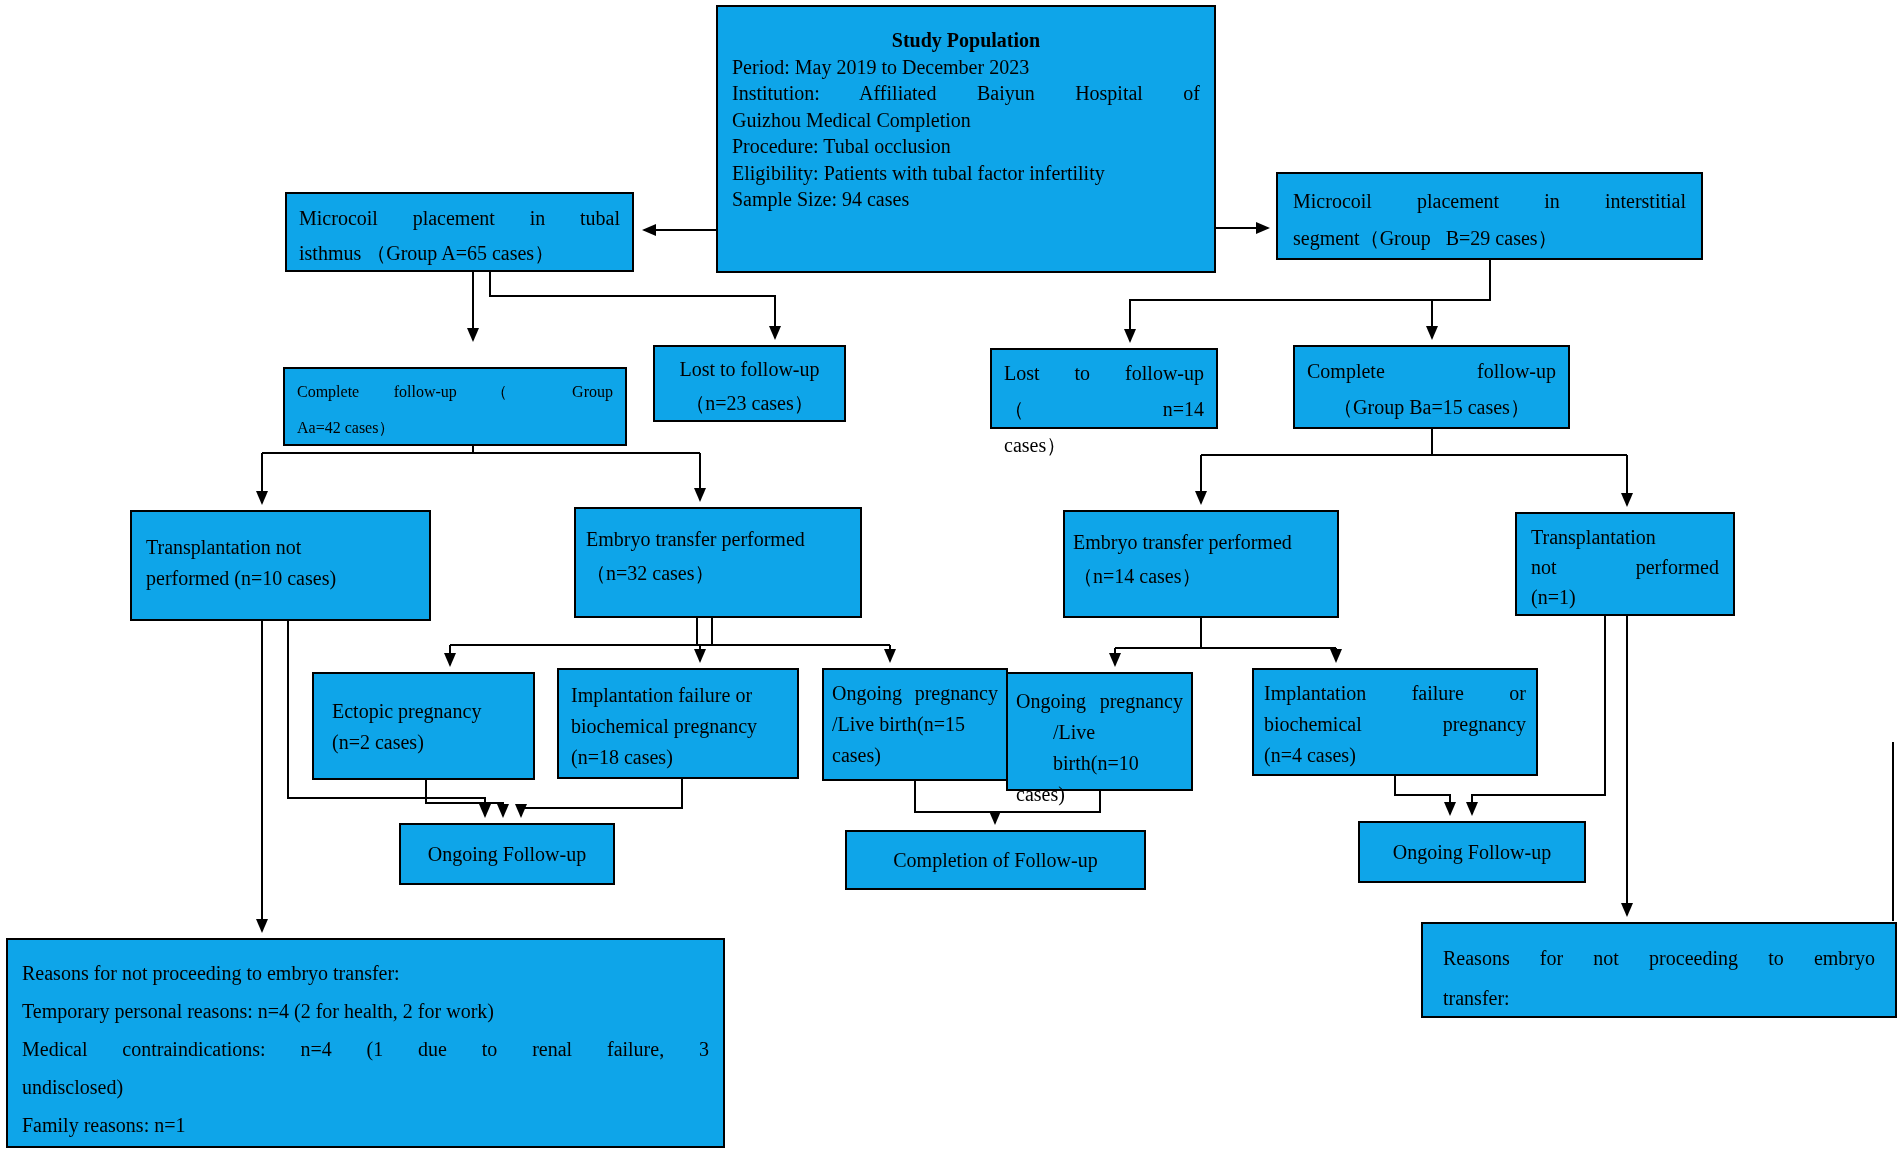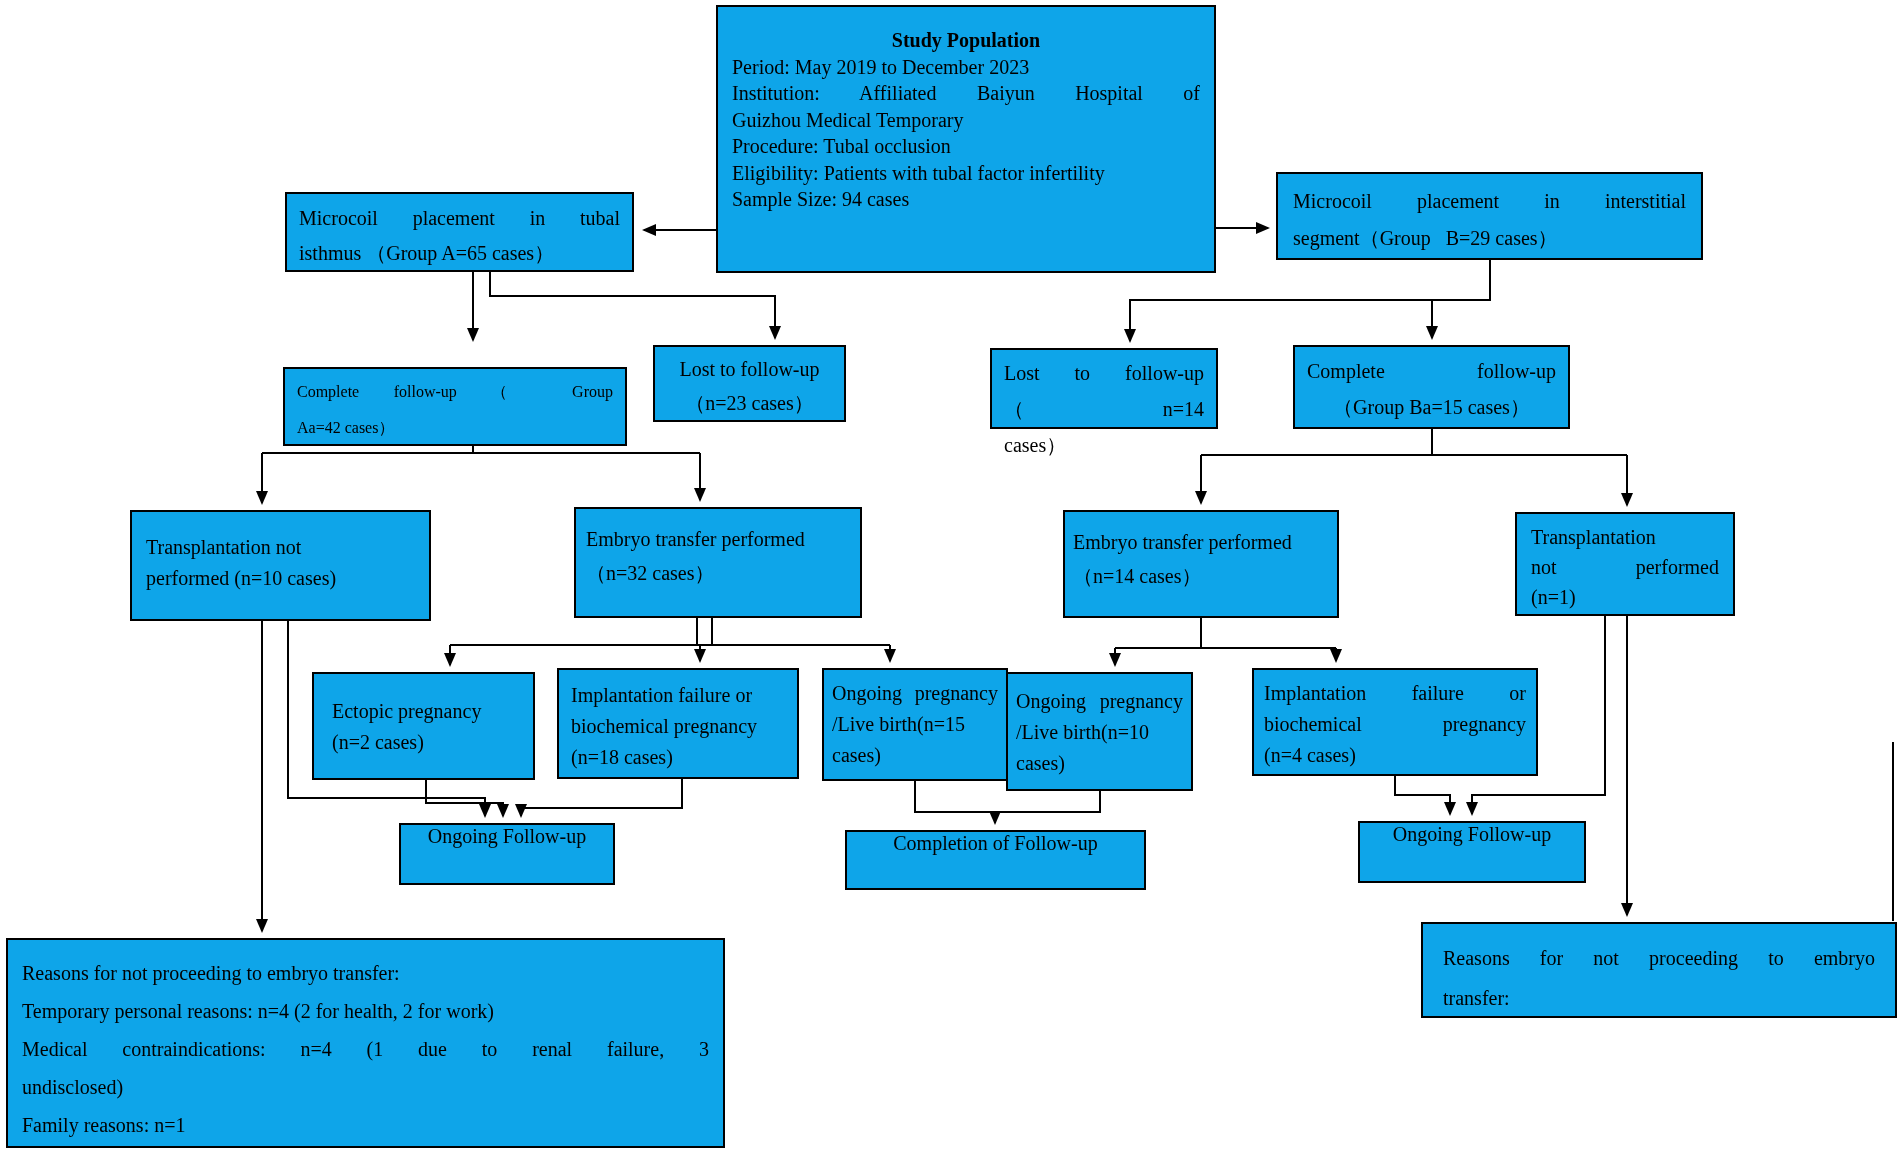--- a/index.html
+++ b/index.html
@@ -6,21 +6,21 @@
   body{width:1904px;height:1150px;position:relative;overflow:hidden;
        font-family:"Liberation Serif","DejaVu Serif",serif;color:#000;}
   #canvas{position:absolute;left:0;top:0;width:1904px;height:1150px;}
   #connectors{position:absolute;left:0;top:0;z-index:1;}
   .box{position:absolute;border:2px solid #000;background:#0ea5e9;box-sizing:border-box;z-index:2;}
   .box .ln{display:block;}
   .ln.l{text-align:left;}
   .ln.c{text-align:center;}
   .ln.j{text-align:justify;text-align-last:justify;}
   .ln.bc{text-align:center;font-weight:bold;}
-  .vcenter{display:flex;justify-content:center;}
+  .vcenter{display:flex;align-items:center;justify-content:center;}
 </style>
 </head>
 <body>
 
 <div id="canvas">
   <svg id="connectors" width="1904" height="1150" viewBox="0 0 1904 1150">
     <defs>
       <marker id="arr" markerUnits="userSpaceOnUse" markerWidth="16" markerHeight="14" refX="12" refY="6" orient="auto">
         <path d="M0,0 L14,6 L0,12 Z" fill="#000"></path>
       </marker>
@@ -60,21 +60,21 @@
         <polyline points="1605,616 1605,795 1472,795 1472,814" marker-end="url(#arr)"></polyline>
         <polyline points="1627,616 1627,915" marker-end="url(#arr)"></polyline>
         <polyline points="1893,742 1893,921"></polyline>
       </g>
   </svg>
 
 <div class="box" style="left: 716px; top: 5px; width: 500px; height: 268px; font-size: 20px; padding: 20px 14px 0px;">
       <span class="ln bc" style="line-height: 26.5px;">Study Population</span>
       <span class="ln l" style="line-height: 26.5px;">Period: May 2019 to December 2023</span>
       <span class="ln j" style="line-height: 26.5px;">Institution: Affiliated Baiyun Hospital of</span>
-      <span class="ln l" style="line-height: 26.5px;">Guizhou Medical Temporary</span>
+      <span class="ln l" style="line-height: 26.5px;">Guizhou Medical Completion</span>
       <span class="ln l" style="line-height: 26.5px;">Procedure: Tubal occlusion</span>
       <span class="ln l" style="line-height: 26.5px;">Eligibility: Patients with tubal factor infertility</span>
       <span class="ln l" style="line-height: 26.5px;">Sample Size: 94 cases</span>
     </div>
     <div class="box" style="left: 285px; top: 192px; width: 349px; height: 80px; font-size: 20px; padding: 7px 12px 0px;">
       <span class="ln j" style="line-height: 35px;">Microcoil placement in tubal</span>
       <span class="ln l" style="line-height: 35px;">isthmus （Group A=65 cases）</span>
     </div>
     <div class="box" style="left: 1276px; top: 172px; width: 427px; height: 88px; font-size: 20px; padding: 9px 15px 0px;">
       <span class="ln j" style="line-height: 37px;">Microcoil placement in interstitial</span>
@@ -122,21 +122,21 @@
       <span class="ln l" style="line-height: 31px;">biochemical pregnancy</span>
       <span class="ln l" style="line-height: 31px;">(n=18 cases)</span>
     </div>
     <div class="box" style="left: 822px; top: 668px; width: 186px; height: 113px; font-size: 20px; padding: 8px 8px 0px;">
       <span class="ln j" style="line-height: 31px;">Ongoing pregnancy</span>
       <span class="ln l" style="line-height: 31px;">/Live birth(n=15</span>
       <span class="ln l" style="line-height: 31px;">cases)</span>
     </div>
     <div class="box" style="left: 1006px; top: 672px; width: 187px; height: 119px; font-size: 20px; padding: 12px 8px 0px;">
       <span class="ln j" style="line-height: 31px;">Ongoing pregnancy</span>
-      <span class="ln l" style="line-height: 31px;">/Live birth(n=10</span>
+      <span class="ln l" style="line-height: 31px; margin-left: 37px;">/Live birth(n=10</span>
       <span class="ln l" style="line-height: 31px;">cases)</span>
     </div>
     <div class="box" style="left: 1252px; top: 668px; width: 286px; height: 108px; font-size: 20px; padding: 8px 10px 0px;">
       <span class="ln j" style="line-height: 31px;">Implantation failure or</span>
       <span class="ln j" style="line-height: 31px;">biochemical pregnancy</span>
       <span class="ln l" style="line-height: 31px;">(n=4 cases)</span>
     </div>
     <div class="box vcenter" style="left: 399px; top: 823px; width: 216px; height: 62px; font-size: 20px;">
       <span class="ln c">Ongoing Follow-up</span>
     </div>

